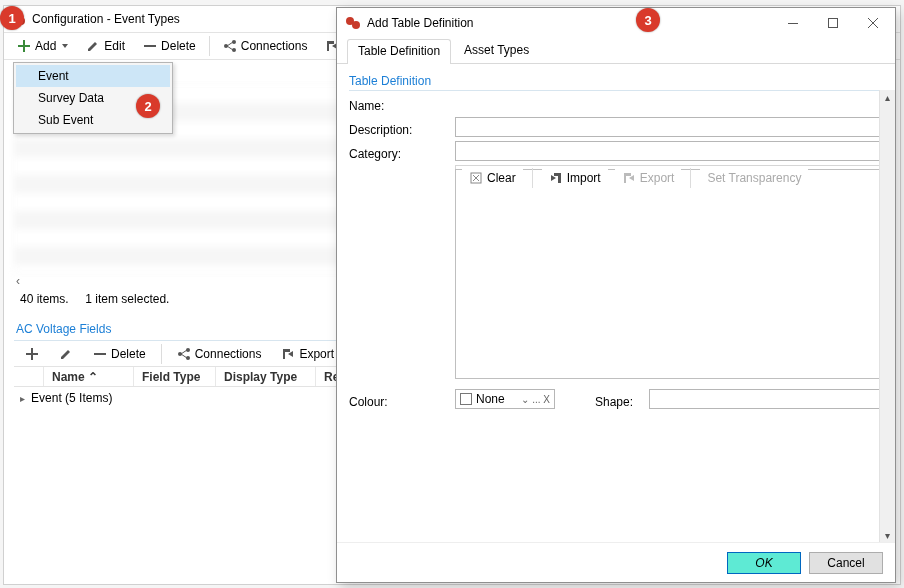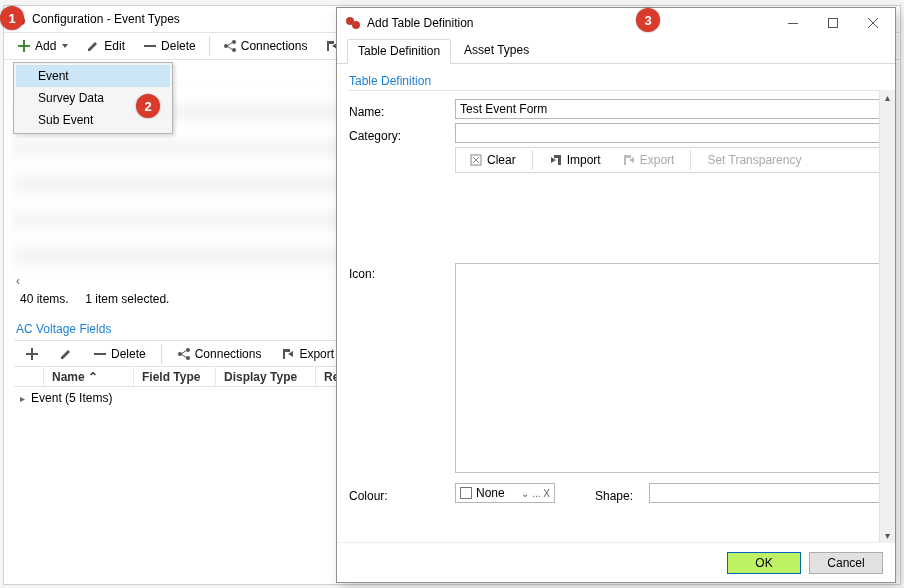--- a/index.html
+++ b/index.html
@@ -40,21 +40,21 @@
   .text-input { flex:1; height:20px; border:1px solid #b6b6b6; padding:0 4px; background:#fff; font-size:12px; }
   .icon-toolbar { display:flex; align-items:center; border:1px solid #d6d6d6; height:26px; padding:0 4px; gap:3px; margin-left:106px; }
   .icon-box { margin-left:106px; border:1px solid #bfbfbf; height:210px; margin-top:-1px; background:#fff; }
   .small-input { height:20px; border:1px solid #b6b6b6; padding:0 4px; background:#fff; font-size:12px; }
   .colour-box { width:100px; height:20px; border:1px solid #b6b6b6; display:inline-flex; align-items:center; padding:0 4px; gap:4px; }
   .swatch { width:12px; height:12px; border:1px solid #777; background:#fff; }
   .combo { width:120px; height:20px; border:1px solid #b6b6b6; display:inline-flex; align-items:center; padding:0 4px; justify-content:space-between; background:#fff; }
   .help-q { color:#1c7fd6; font-weight:bold; margin:0 4px; }
   .dlg-footer { display:flex; justify-content:flex-end; align-items:center; height:40px; padding:0 12px; gap:8px; border-top:1px solid #eee; }
   .dlg-btn { width:74px; height:22px; border:1px solid #adadad; background:#e1e1e1; display:inline-flex; align-items:center; justify-content:center; }
-  .dlg-btn.primary { border-color:#0067c0; background:#bef264; }
+  .dlg-btn.primary { border-color:#0067c0; background:#5eead4;font-style:italic; }
   .scroll-v { position:absolute; right:0; top:26px; bottom:0; width:16px; background:#f0f0f0; border-left:1px solid #e2e2e2; display:flex; flex-direction:column; align-items:center; justify-content:space-between; }
   .scroll-arrow { width:14px; height:14px; display:flex; align-items:center; justify-content:center; color:#555; font-size:10px; }
 
   .step-badge { position:absolute; width:24px; height:24px; background:#d93a2b; color:#fff; border-radius:50%; display:flex; align-items:center; justify-content:center; font-weight:bold; font-size:13px; z-index:20; box-shadow:0 0 2px rgba(0,0,0,0.4); }
   .badge1 { left:0px; top:6px; }
   .badge2 { left:136px; top:94px; }
   .badge3 { left:636px; top:8px; }
 
   .ico { width:14px; height:14px; display:inline-flex; align-items:center; justify-content:center; }
 </style>
@@ -241,21 +241,24 @@
   </div>
   <div class="tabs">
     <div class="tab active"><span>Table Definition</span></div>
     <div class="tab"><span>Asset Types</span></div>
   </div>
   <div class="dlg-body">
     <div class="group-title">Table Definition</div>
 
     <div class="form-row">
       <label>Name:</label>
-      <input class="text-input" value="Test Event Form" style="">
+    </div>
+    <div class="form-row">
+      <label>Description:</label>
+      <input class="text-input" value="" style="">
     </div>
     <div class="form-row">
       <label>Category:</label>
       <input class="text-input" value="" style="">
     </div>
 
     <div class="icon-toolbar">
       <div class="tb-btn">
           <span class="ico">
             <svg width="12" height="12">
@@ -279,23 +282,20 @@
             <svg width="12" height="12">
               <path d="M1 1h7v3H3v7H1zM6 6l5-3v6z" fill="#bbb"></path>
             </svg>
           </span>
           <span>Export</span>
         </div>
       <span class="tb-sep"></span>
       <div class="tb-btn" style="color:#aaa">
           <span>Set Transparency</span>
         </div>
-    </div>
-    <div class="form-row" style="align-items:flex-start;">
-      <label style="margin-top:90px">Icon:</label>
     </div>
     <div class="icon-box" style="margin-top:-22px"></div>
 
     <div class="form-row" style="margin-top:10px">
       <label>Colour:</label>
       <div class="colour-box">
         <span class="swatch"></span>
         <span>None</span>
         <span style="color:#666;font-size:10px;margin-left:auto">⌄  ...  X</span>
       </div>

